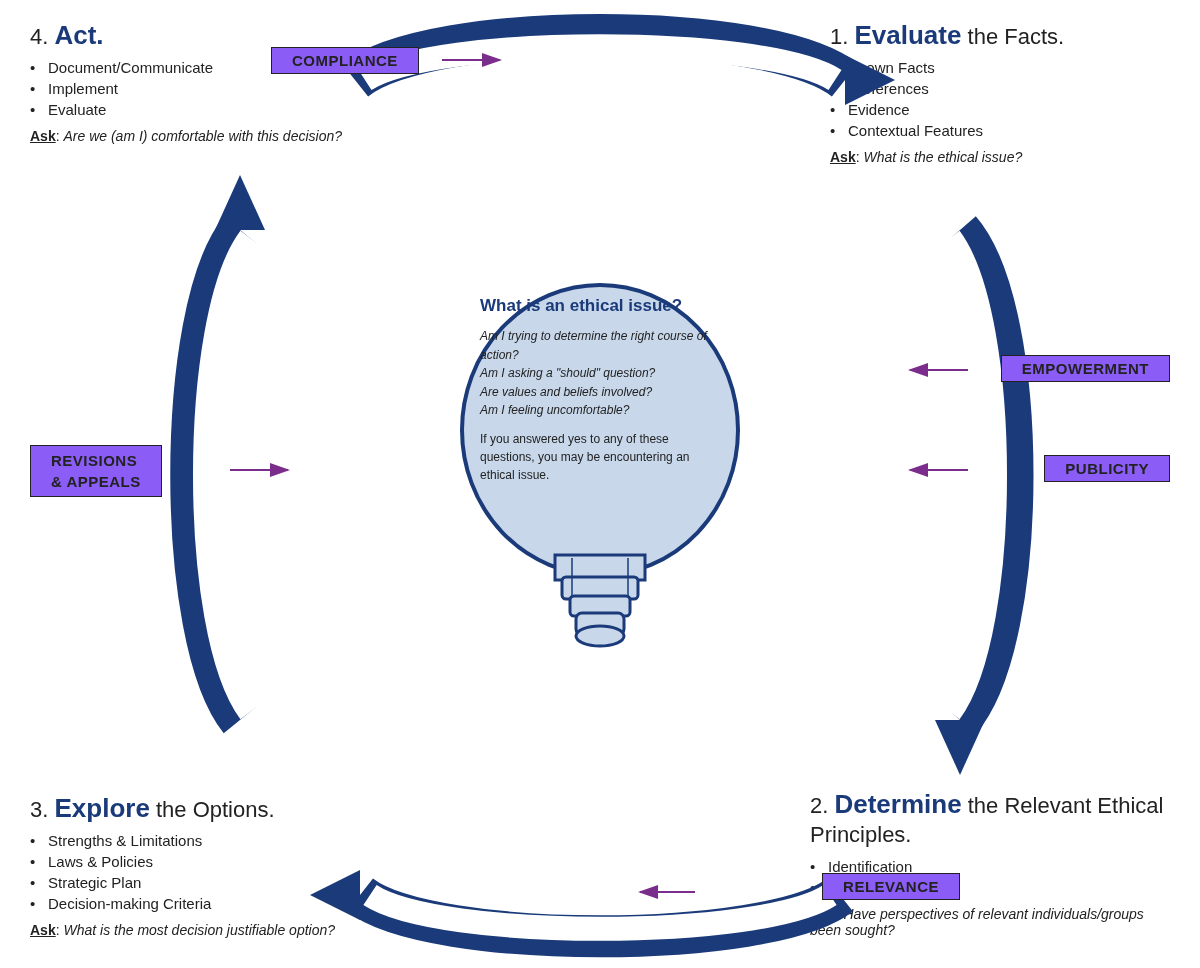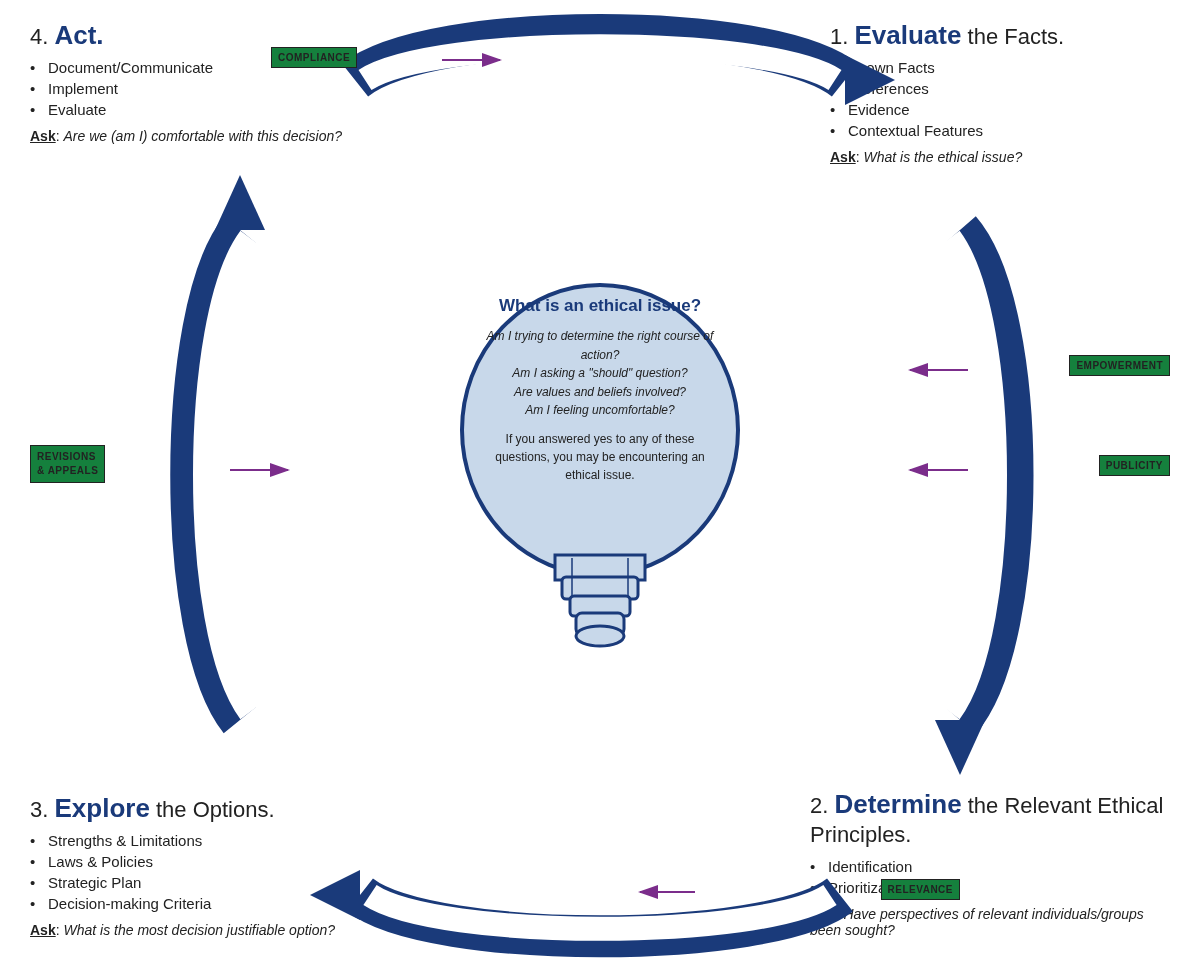--- a/index.html
+++ b/index.html
@@ -94,26 +94,26 @@
     .q-determine {
       bottom: 30px;
       right: 30px;
       width: 360px;
     }
 
     
     .label-box {
       position: absolute;
       border: 1.5px solid #222;
-      padding: 4px 6px;
-      font-size: 10px;
+      padding: 4px 20px;
+      font-size: 15px;
       font-weight: bold;
       letter-spacing: 0.5px;
       color: #222;
-      background: #15803d;
+      background: #8b5cf6;
       white-space: nowrap;
     }
 
   </style>
 </head>
 <body>
 
 <div class="page">
 
   <div class="quadrant q-act">
@@ -248,21 +248,21 @@
   </div>
 
   <div class="label-box" style="top:445px;left:30px;line-height:1.4;">
     <span>REVISIONS<br>&amp; APPEALS</span>
   </div>
 
   <div class="label-box" style="bottom:68px;right:240px;">
     <span>RELEVANCE</span>
   </div>
 
-  <div style="position:absolute;left:50%;top:295px;transform:translateX(-50%);width:240px;text-align:center;z-index:20;">
+  <div style="position:absolute;left:50%;top:295px;transform:translateX(-50%);width:240px;z-index:20;">
     <div style="font-size:17px;font-weight:bold;color:#1a3a7a;margin-bottom:10px;line-height:1.3;">What is an ethical issue?</div>
     <div style="font-size:12px;font-style:italic;color:#222;line-height:1.55;margin-bottom:10px;">
       <span>Am I trying to determine the right course of action?</span><br>
       <span>Am I asking a "should" question?</span><br>
       <span>Are values and beliefs involved?</span><br>
       <span>Am I feeling uncomfortable?</span>
     </div>
     <div style="font-size:12px;color:#222;line-height:1.5;">If you answered yes to any of these questions, you may be encountering an ethical issue.</div>
   </div>
 

